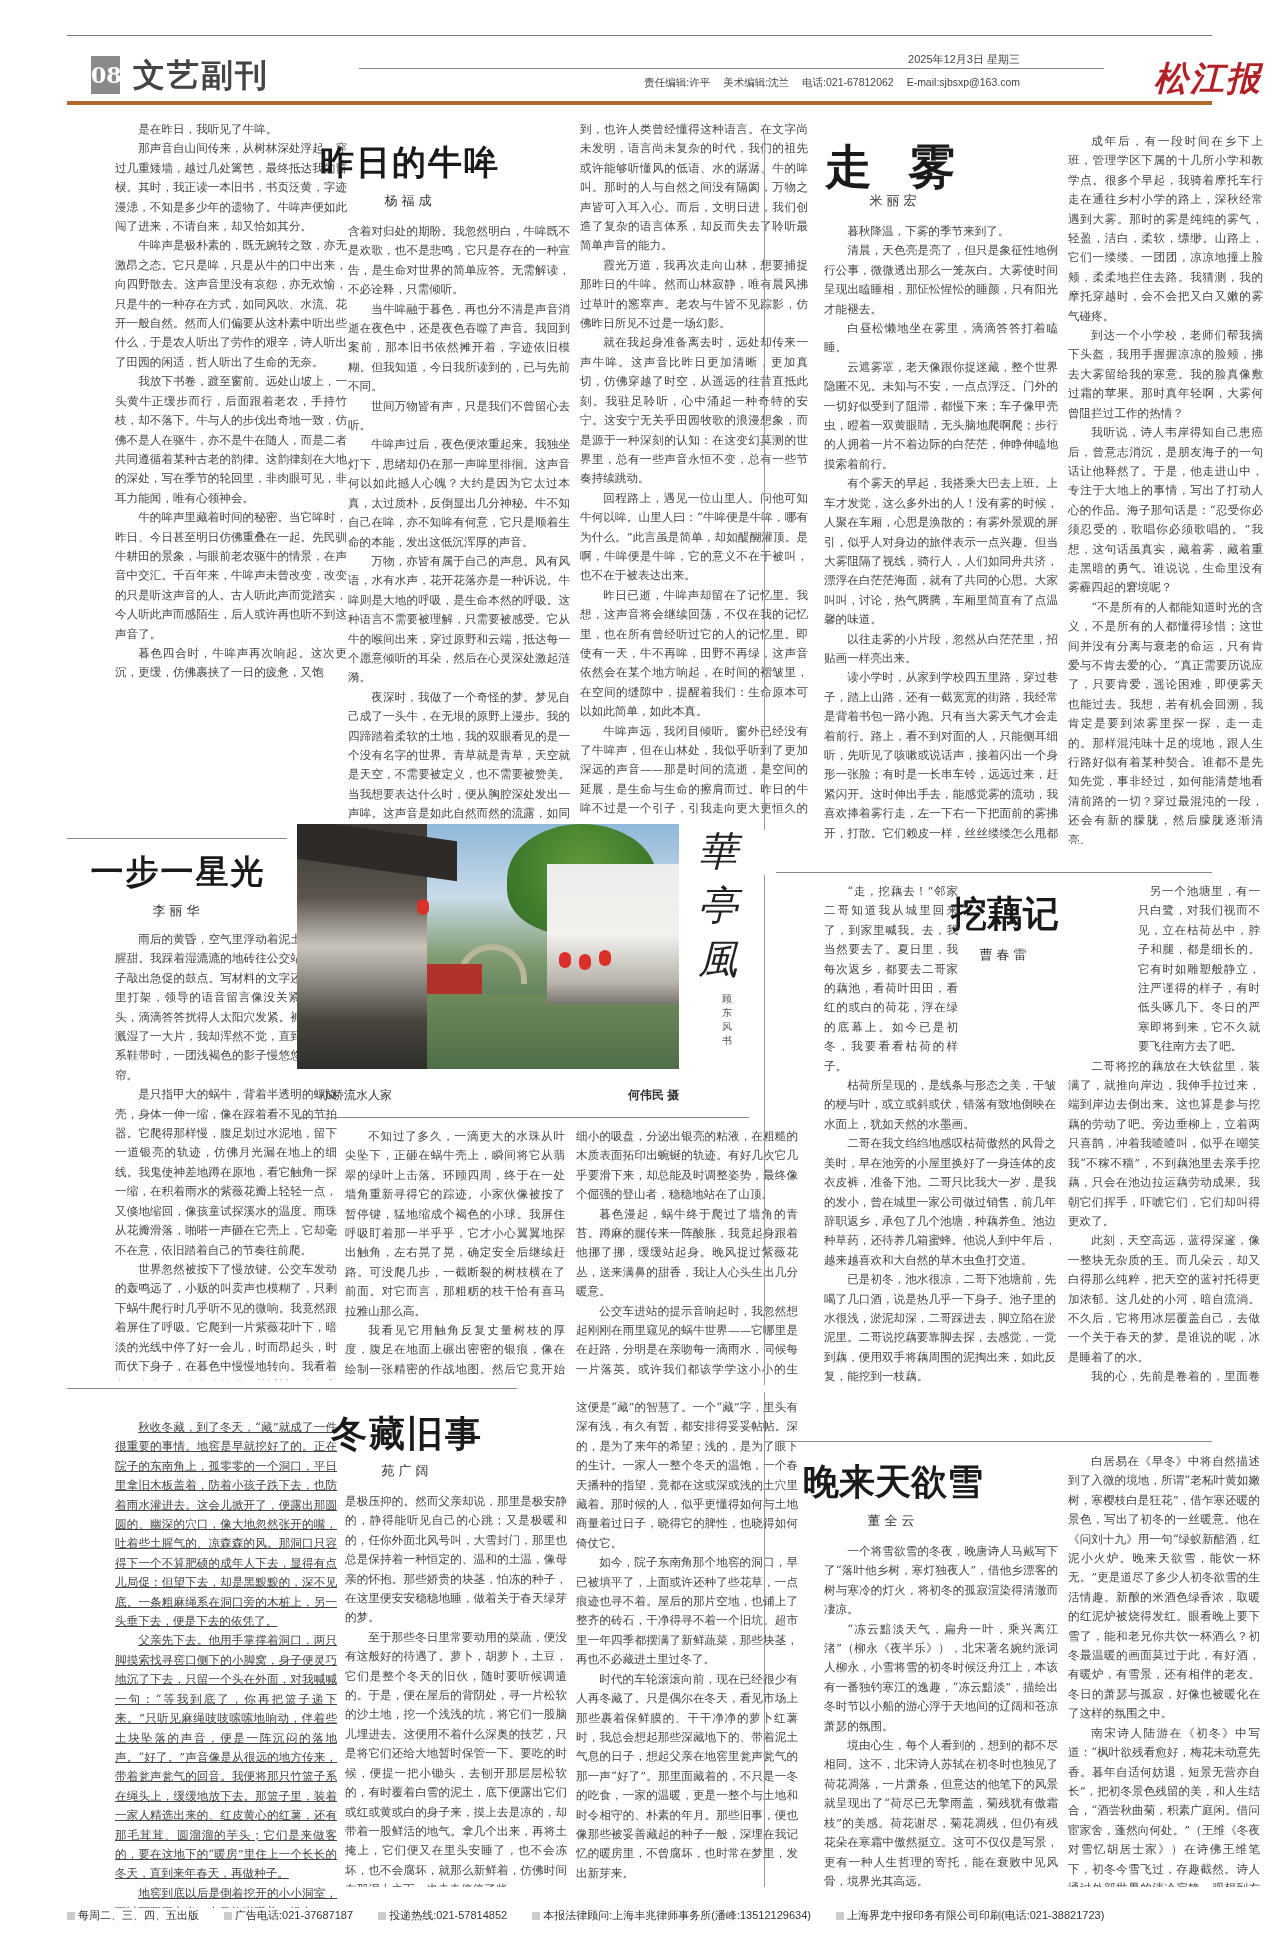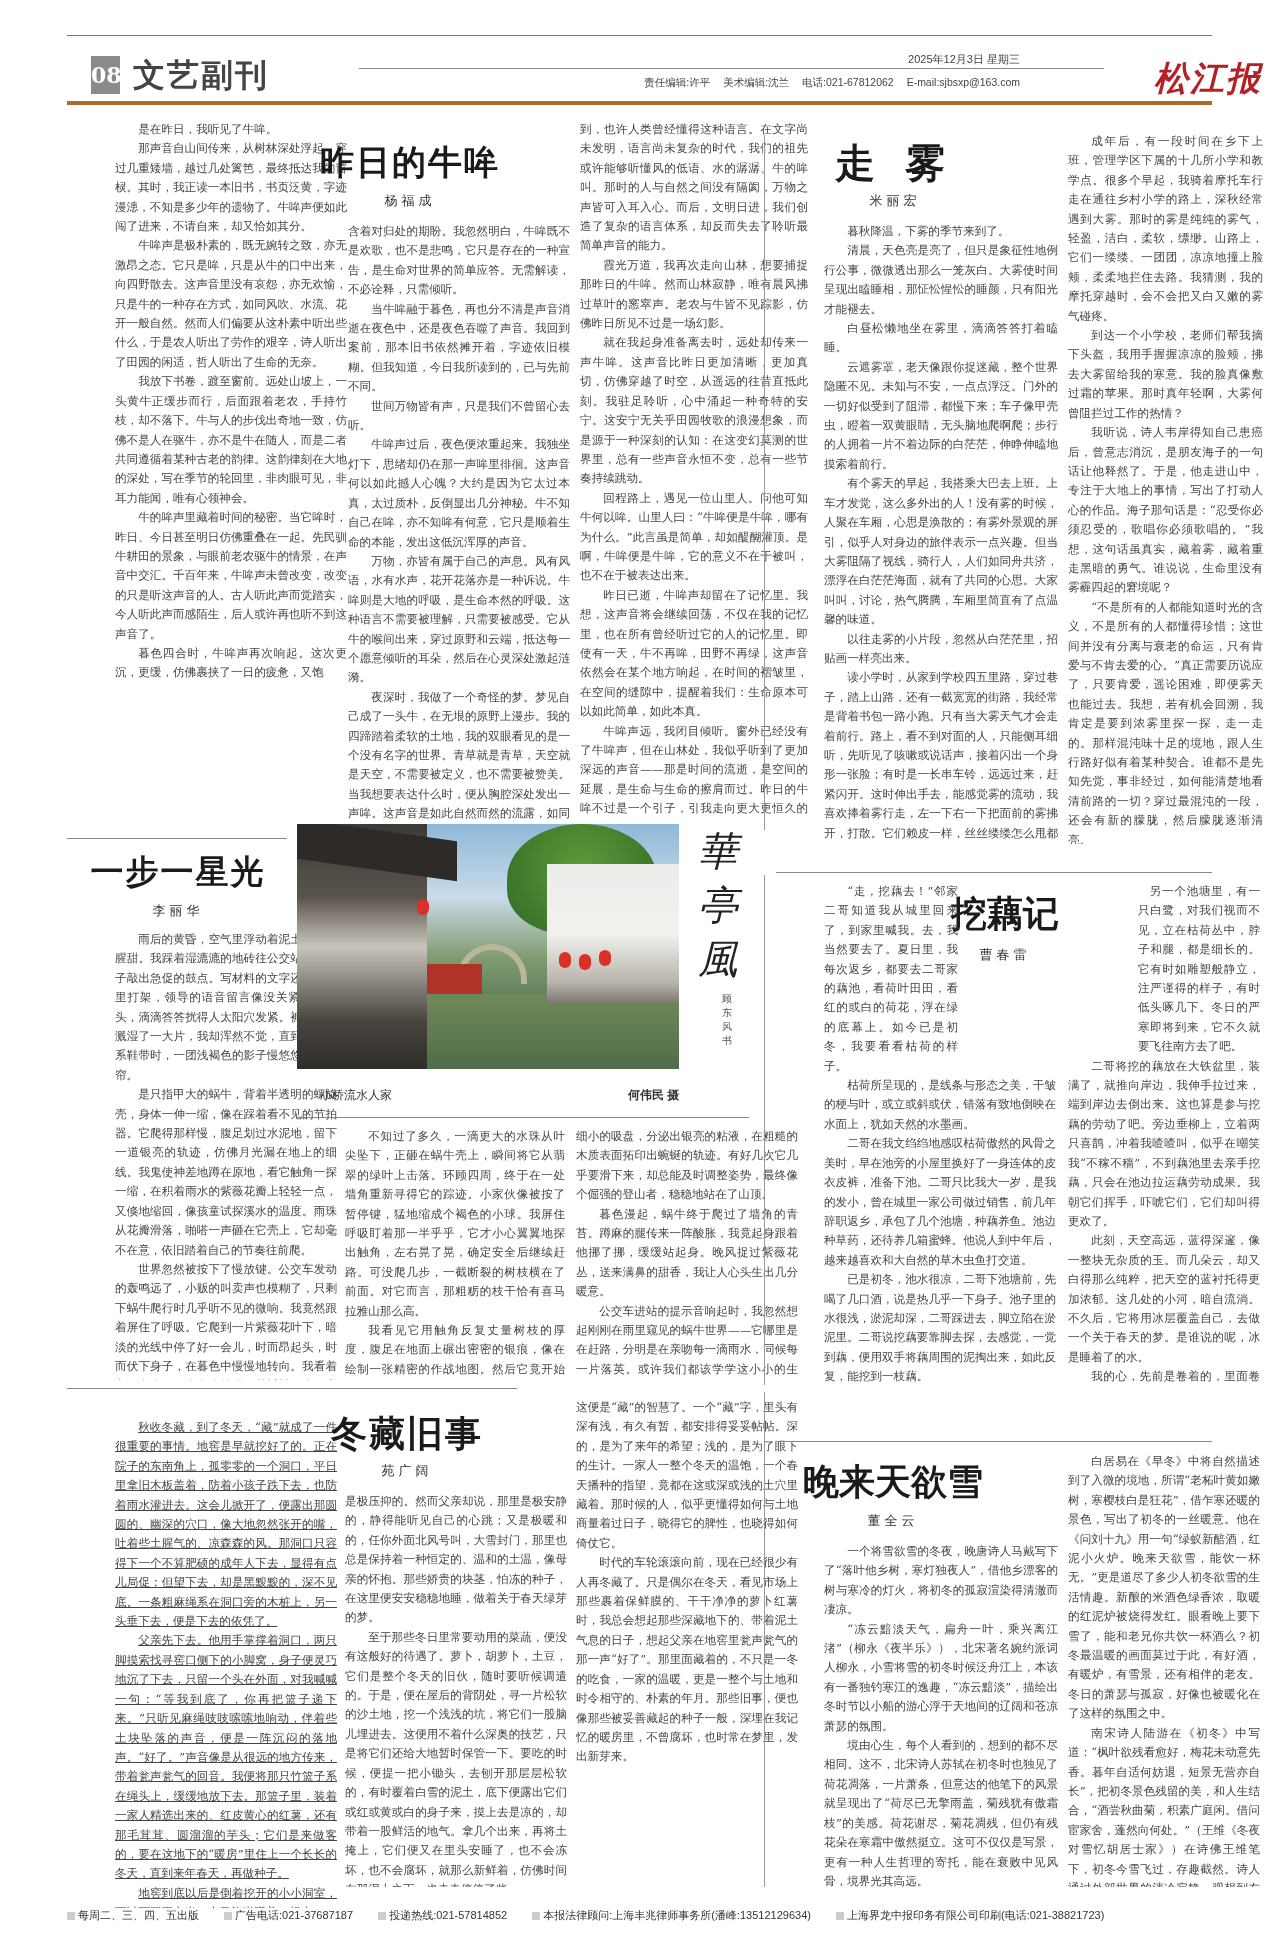--- a/index.html
+++ b/index.html
@@ -101,21 +101,21 @@
   <p>霞光万道，我再次走向山林，想要捕捉那昨日的牛哞。然而山林寂静，唯有晨风拂过草叶的窸窣声。老农与牛皆不见踪影，仿佛昨日所见不过是一场幻影。</p>
   <p>就在我起身准备离去时，远处却传来一声牛哞。这声音比昨日更加清晰，更加真切，仿佛穿越了时空，从遥远的往昔直抵此刻。我驻足聆听，心中涌起一种奇特的安宁。这安宁无关乎田园牧歌的浪漫想象，而是源于一种深刻的认知：在这变幻莫测的世界里，总有一些声音永恒不变，总有一些节奏持续跳动。</p>
   <p>回程路上，遇见一位山里人。问他可知牛何以哞。山里人曰：“牛哞便是牛哞，哪有为什么。”此言虽是简单，却如醍醐灌顶。是啊，牛哞便是牛哞，它的意义不在于被叫，也不在于被表达出来。</p>
   <p>昨日已逝，牛哞声却留在了记忆里。我想，这声音将会继续回荡，不仅在我的记忆里，也在所有曾经听过它的人的记忆里。即使有一天，牛不再哞，田野不再绿，这声音依然会在某个地方响起，在时间的褶皱里，在空间的缝隙中，提醒着我们：生命原本可以如此简单，如此本真。</p>
   <p>牛哞声远，我闭目倾听。窗外已经没有了牛哞声，但在山林处，我似乎听到了更加深远的声音——那是时间的流逝，是空间的延展，是生命与生命的擦肩而过。昨日的牛哞不过是一个引子，引我走向更大更恒久的和声。</p>
 
 </div>
 
 <div class="vline" style="left:764px; top:135px; height:695px;"></div>
 
-<div class="title" style="left:780px; top:136px; width:230px; font-size:40px; letter-spacing:10px;font-family:Liberation Serif, serif;">走 雾</div>
+<div class="title" style="left:780px; top:136px; width:230px; font-size:47px; letter-spacing:10px;">走 雾</div>
 <div class="author" style="left:780px; top:192px; width:230px;">米丽宏</div>
 
 <div class="col" style="left:776px; top:222px; width:234px; height:620px;">
   <p>暮秋降温，下雾的季节来到了。</p>
   <p>清晨，天色亮是亮了，但只是象征性地例行公事，微微透出那么一笼灰白。大雾使时间呈现出瞌睡相，那怔忪惺忪的睡颜，只有阳光才能褪去。</p>
   <p>白昼松懒地坐在雾里，滴滴答答打着瞌睡。</p>
   <p>云遮雾罩，老天像跟你捉迷藏，整个世界隐匿不见。未知与不安，一点点浮泛。门外的一切好似受到了阻滞，都慢下来；车子像甲壳虫，瞪着一双黄眼睛，无头脑地爬啊爬；步行的人拥着一片不着边际的白茫茫，伸睁伸瞌地摸索着前行。</p>
   <p>有个雾天的早起，我搭乘大巴去上班。上车才发觉，这么多外出的人！没有雾的时候，人聚在车厢，心思是涣散的；有雾外景观的屏引，似乎人对身边的旅伴表示一点兴趣。但当大雾阻隔了视线，骑行人，人们如同舟共济，漂浮在白茫茫海面，就有了共同的心思。大家叫叫，讨论，热气腾腾，车厢里简直有了点温馨的味道。</p>
   <p>以往走雾的小片段，忽然从白茫茫里，招贴画一样亮出来。</p>
   <p>读小学时，从家到学校四五里路，穿过巷子，踏上山路，还有一截宽宽的街路，我经常是背着书包一路小跑。只有当大雾天气才会走着前行。路上，看不到对面的人，只能侧耳细听，先听见了咳嗽或说话声，接着闪出一个身形一张脸；有时是一长串车铃，远远过来，赶紧闪开。这时伸出手去，能感觉雾的流动，我喜欢捧着雾行走，左一下右一下把面前的雾拂开，打散。它们赖皮一样，丝丝缕缕怎么甩都甩不掉。那路迷蒙但有生趣，我走得很快乐。雾好像玩伴，一路走一路探索。</p>
@@ -206,20 +206,21 @@
 <div class="title" style="left:297px; top:1410px; width:220px; font-size:36px; letter-spacing:2px;">冬藏旧事</div>
 <div class="author" style="left:297px; top:1462px; width:220px;">苑广阔</div>
 
 <div class="col" style="left:297px; top:1492px; width:222px; height:395px;">
   <p class="noindent">是极压抑的。然而父亲却说，那里是极安静的，静得能听见自己的心跳；又是极暖和的，任你外面北风号叫，大雪封门，那里也总是保持着一种恒定的、温和的土温，像母亲的怀抱。那些娇贵的块茎，怕冻的种子，在这里便安安稳稳地睡，做着关于春天绿芽的梦。</p>
   <p>至于那些冬日里常要动用的菜蔬，便没有这般好的待遇了。萝卜，胡萝卜，土豆，它们是整个冬天的旧伙，随时要听候调遣的。于是，便在屋后的背阴处，寻一片松软的沙土地，挖一个浅浅的坑，将它们一股脑儿埋进去。这便用不着什么深奥的技艺，只是将它们还给大地暂时保管一下。要吃的时候，便提一把小锄头，去刨开那层层松软的，有时覆着白雪的泥土，底下便露出它们或红或黄或白的身子来，摸上去是凉的，却带着一股鲜活的地气。拿几个出来，再将土掩上，它们便又在里头安睡了，也不会冻坏，也不会腐坏，就那么新鲜着，仿佛时间在那泥土之下，也走走停停了些。</p>
 </div>
 
 <div class="col" style="left:528px; top:1398px; width:222px; height:490px;">
   <p class="noindent">这便是“藏”的智慧了。一个“藏”字，里头有深有浅，有久有暂，都安排得妥妥帖帖。深的，是为了来年的希望；浅的，是为了眼下的生计。一家人一整个冬天的温饱，一个春天播种的指望，竟都在这或深或浅的土穴里藏着。那时候的人，似乎更懂得如何与土地商量着过日子，晓得它的脾性，也晓得如何倚仗它。</p>
+  <p>如今，院子东南角那个地窖的洞口，早已被填平了，上面或许还种了些花草，一点痕迹也寻不着。屋后的那片空地，也铺上了整齐的砖石，干净得寻不着一个旧坑。超市里一年四季都摆满了新鲜蔬菜，那些块茎，再也不必藏进土里过冬了。</p>
   <p>时代的车轮滚滚向前，现在已经很少有人再冬藏了。只是偶尔在冬天，看见市场上那些裹着保鲜膜的、干干净净的萝卜红薯时，我总会想起那些深藏地下的、带着泥土气息的日子，想起父亲在地窖里瓮声瓮气的那一声“好了”。那里面藏着的，不只是一冬的吃食，一家的温暖，更是一整个与土地和时令相守的、朴素的年月。那些旧事，便也像那些被妥善藏起的种子一般，深埋在我记忆的暖房里，不曾腐坏，也时常在梦里，发出新芽来。</p>
 </div>
 
 <div class="vline" style="left:764px; top:1392px; height:495px;"></div>
 
 <div class="hline" style="left:776px; top:1441px; width:436px;"></div>
 <div class="title" style="left:776px; top:1458px; width:234px; font-size:36px;">晚来天欲雪</div>
 <div class="author" style="left:776px; top:1512px; width:234px;">董全云</div>
 
 <div class="col" style="left:776px; top:1542px; width:234px; height:345px;">

